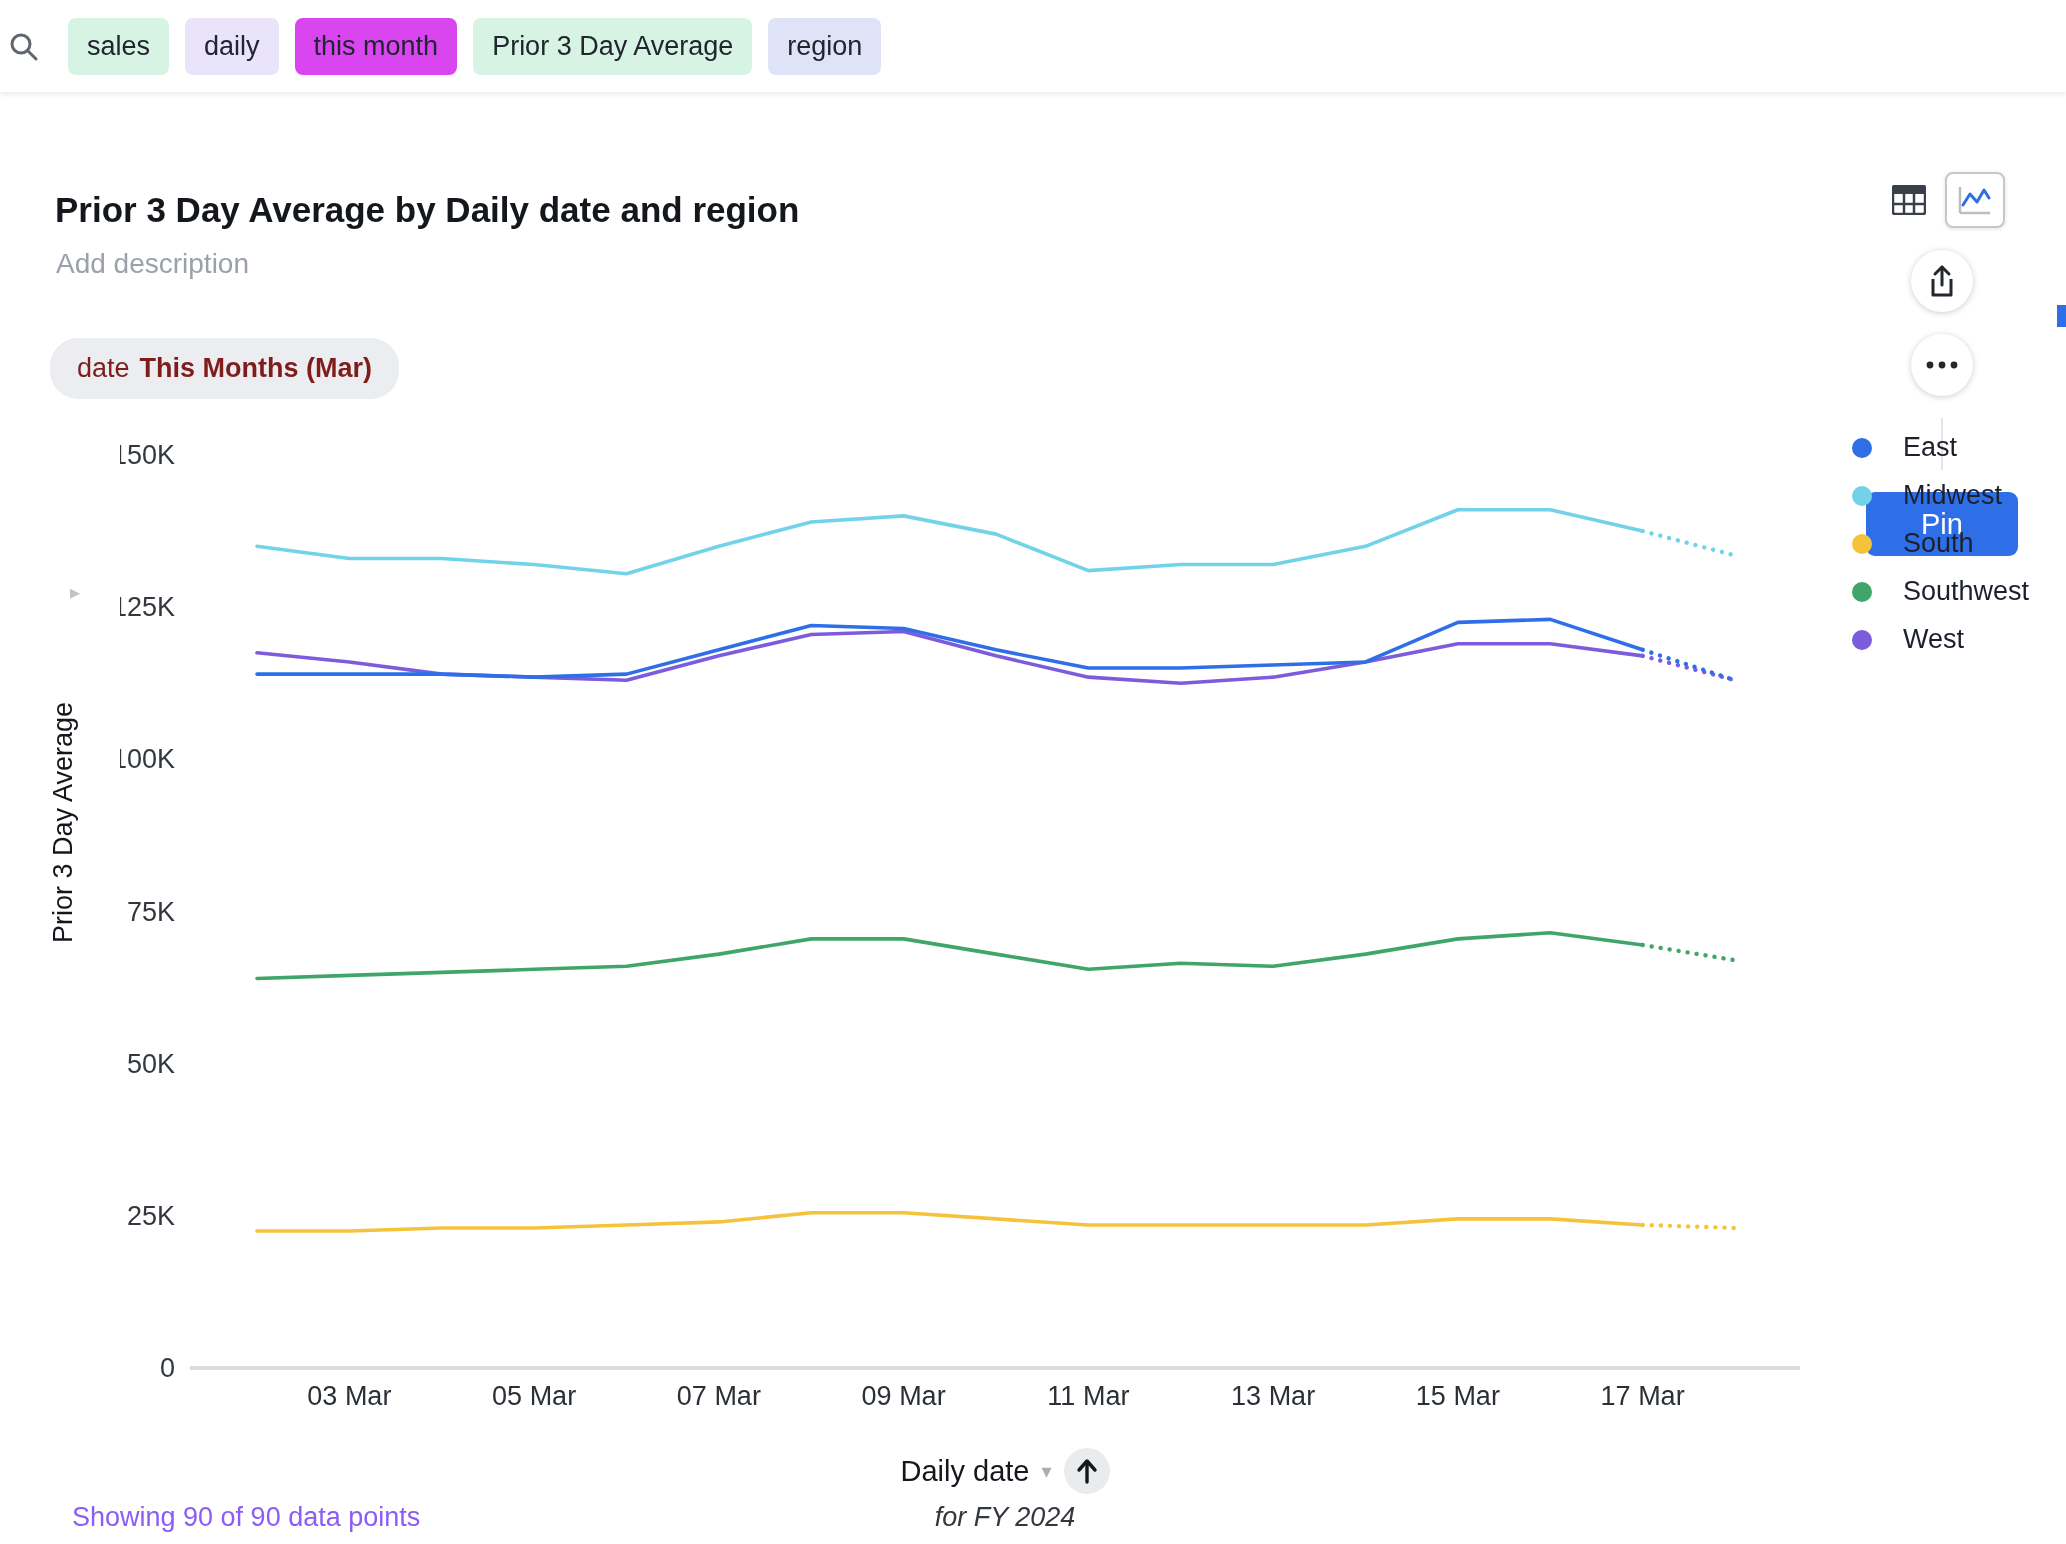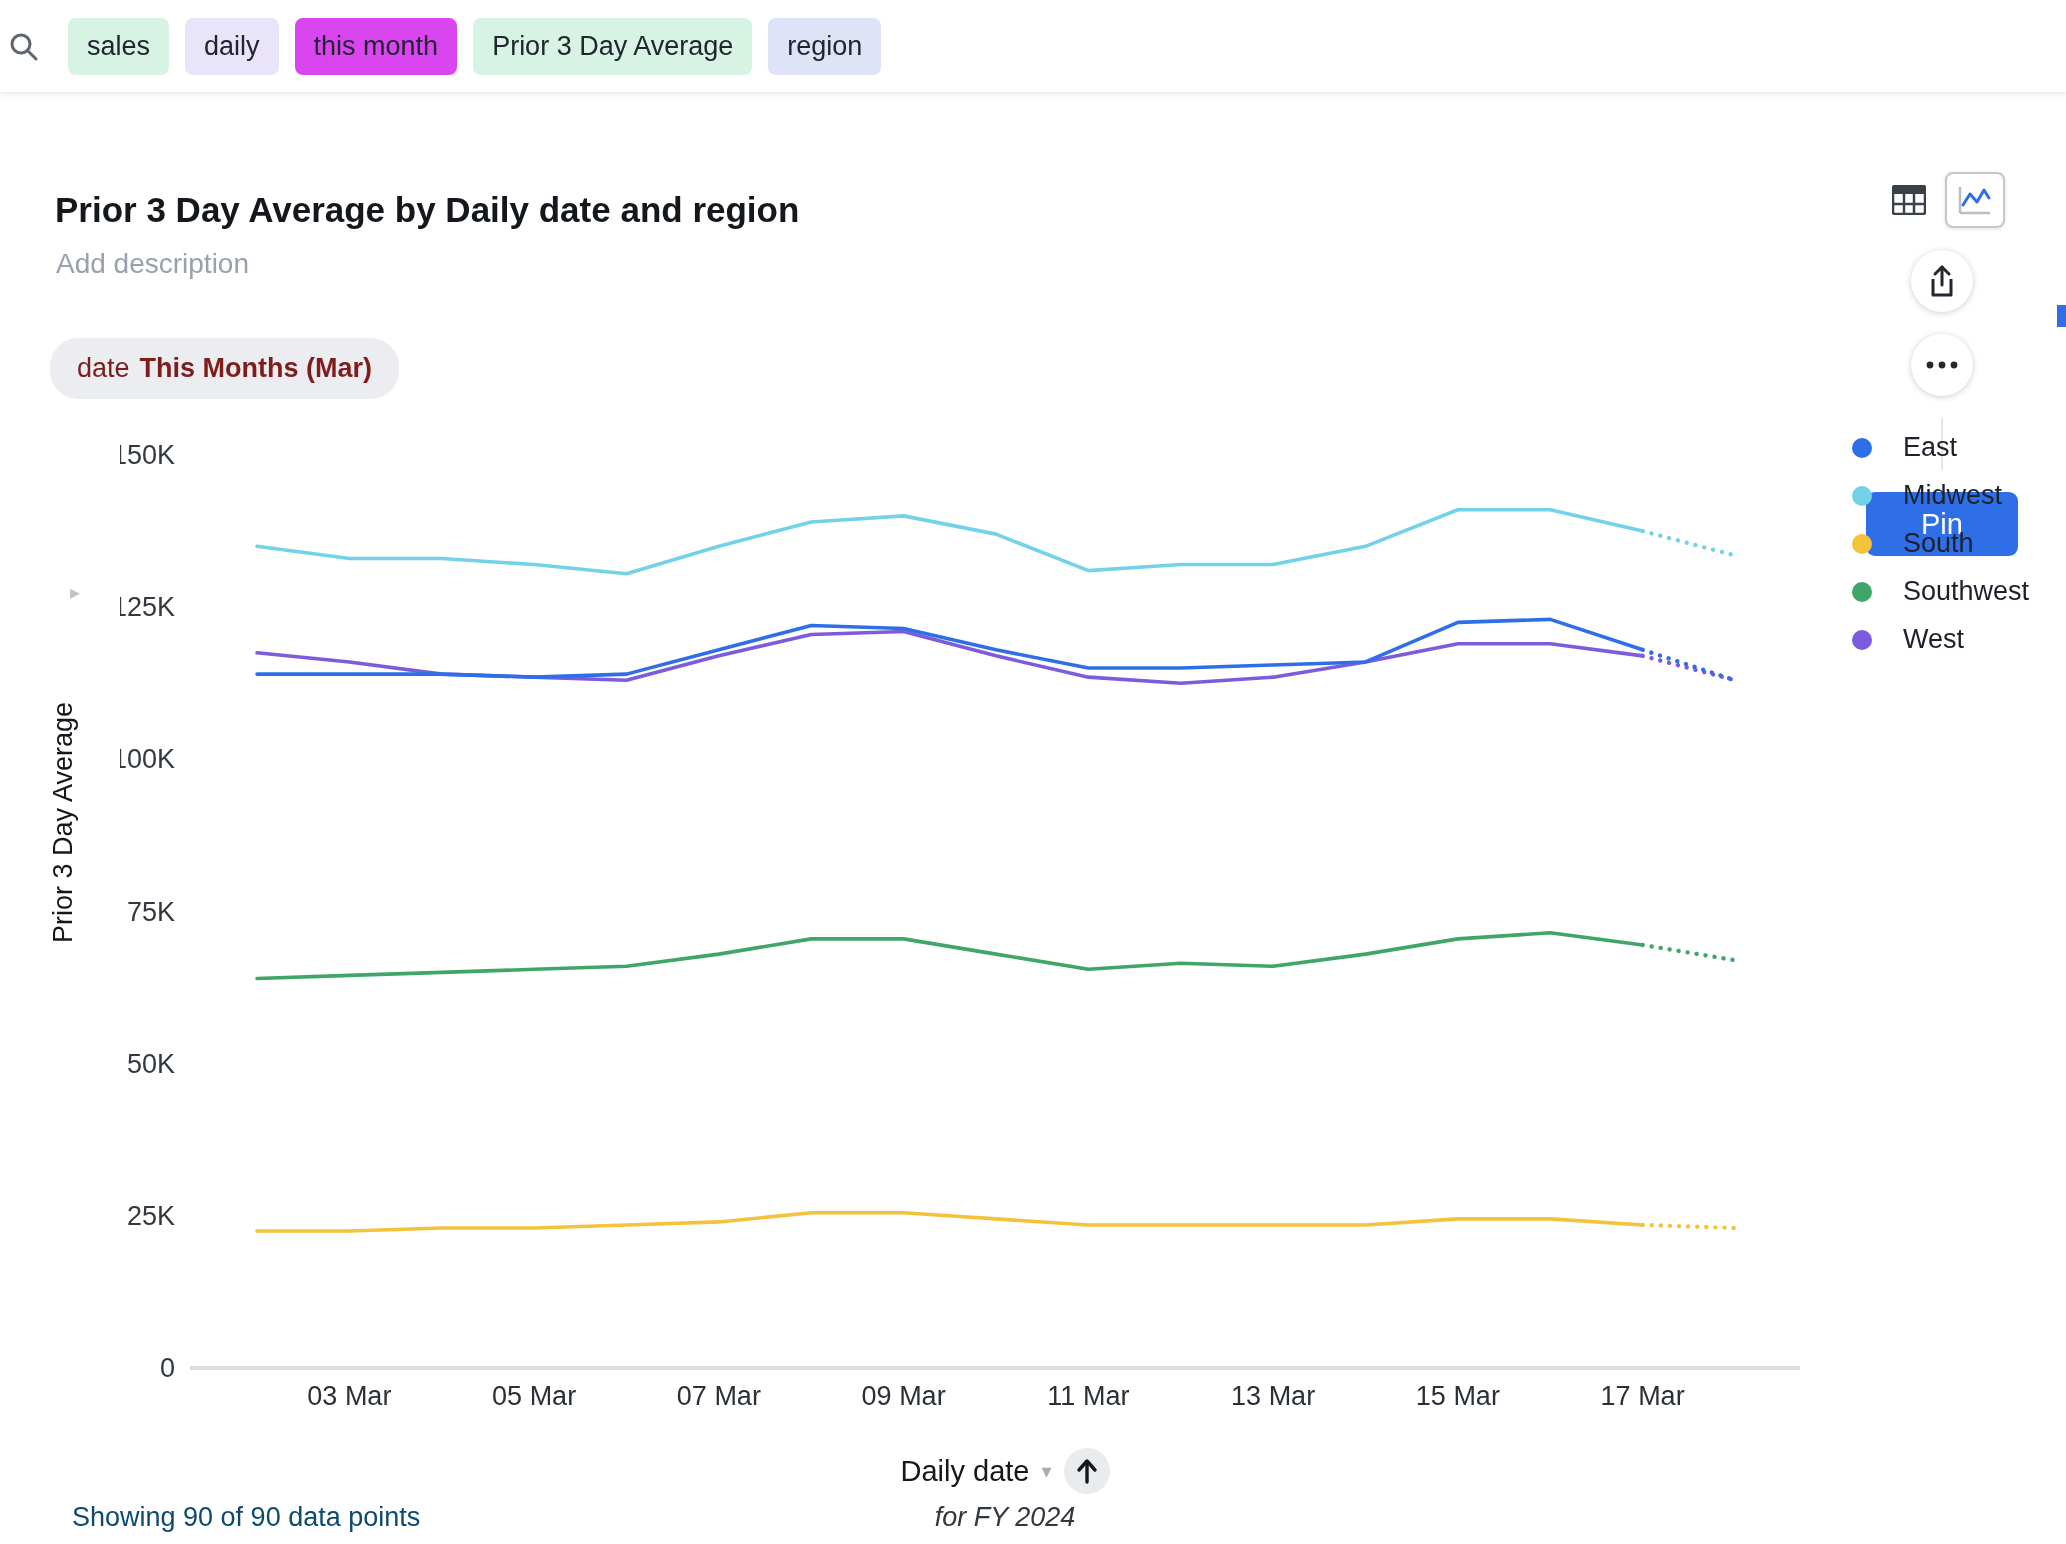--- a/index.html
+++ b/index.html
@@ -53,21 +53,21 @@
   
   #xaxis-ctl { position:absolute; left:505px; top:1448px; width:1000px; display:flex;
     flex-direction:column; align-items:center; }
   #xaxis-ctl .row { display:flex; align-items:center; gap:12px; }
   #xaxis-ctl .xlabel { font-size:29px; font-weight:400; color:#14171c; cursor:pointer; }
   #xaxis-ctl .caret { font-size:20px; color:#a9aeb5; cursor:pointer; }
   .sort-btn { width:46px; height:46px; border-radius:50%; background:#e9ebed; display:flex;
     align-items:center; justify-content:center; cursor:pointer; }
   #xaxis-sub { font-size:27px; font-style:italic; color:#33383f; margin-top:8px; }
 
-  #status-text { position:absolute; left:72px; top:1502px; font-size:27px; color:#0c4a6e; }
+  #status-text { position:absolute; left:72px; top:1502px; font-size:27px; color:#8b5cf6; }
   #scroll-tick { position:absolute; right:0; top:305px; width:9px; height:22px; background:#2e6fe8; }
 </style>
 </head>
 <body>
 
 <div id="page">
 
   <div id="topbar">
     <svg class="search-glyph" viewBox="0 0 30 30">
       <circle cx="13" cy="13" r="9" fill="none" stroke="#5f666f" stroke-width="3"></circle>

